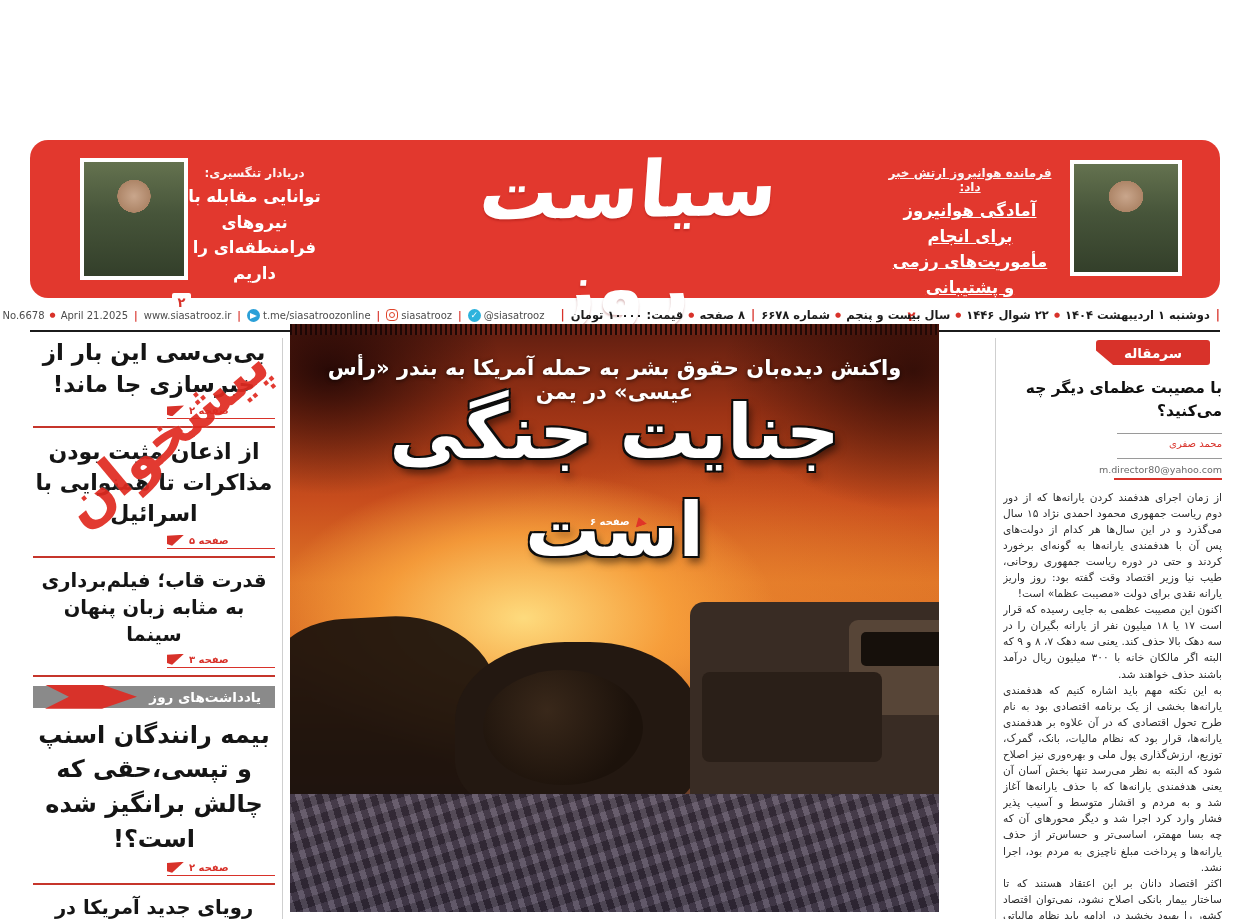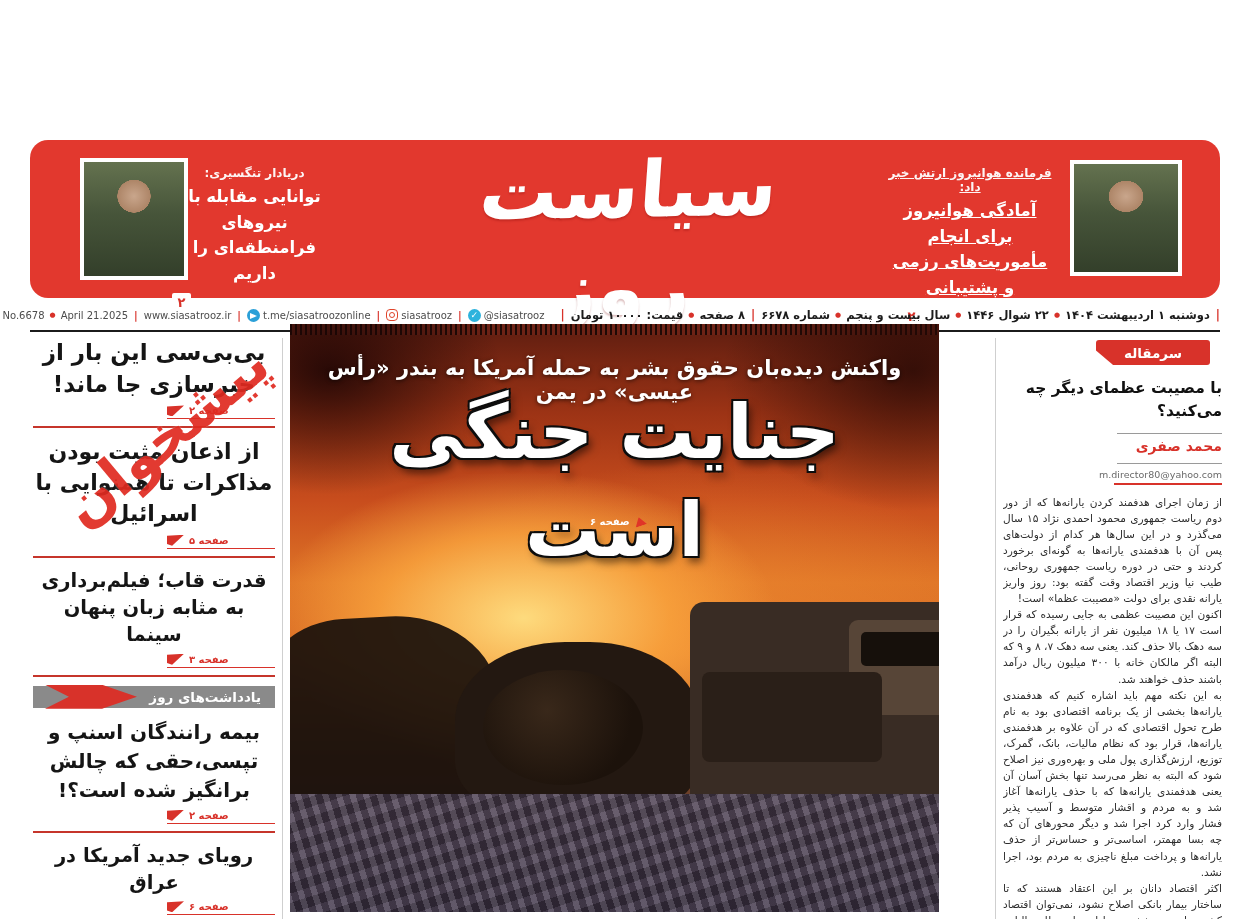--- a/index.html
+++ b/index.html
@@ -67,21 +67,21 @@
   .v-divider.d2 { left:995px; }
   
   .left-col {
     position:absolute; left:33px; top:320px; width:242px; height:588px;
     direction:rtl; z-index:10; overflow:hidden;
   }
   .lc-title { font-weight:bold; color:#151515; text-align:center; line-height:1.4; }
   .lc-title.sz1 { font-size:23px; }
   .lc-title.sz2 { font-size:22px; }
   .lc-title.sz3 { font-size:19.5px; }
-  .lc-title.sz4 { font-size:20px; line-height:1.45; }
+  .lc-title.sz4 { font-size:24px; line-height:1.45; }
   .lc-marker {
     direction:ltr; width:108px; display:flex; align-items:flex-end; gap:5px;
     border-bottom:1.5px solid #d8322a; color:#d8322a; font-size:10px; font-weight:bold;
     padding-bottom:2px; margin-top:5px;
   }
   .flag-icon { width:17px; height:11px; background:#d8322a; clip-path:polygon(0 10%, 100% 0, 30% 100%, 0 85%); }
   .lc-sep { height:2px; background:#c6352b; margin:7px 0 9px; }
   .notes-bar { position:relative; height:22px; background:#8a8a8a; margin:4px 0 10px; }
   .notes-arrow-icon {
     position:absolute; left:12px; top:-1px; width:92px; height:24px; background:#d8322a;
@@ -142,21 +142,21 @@
     direction:rtl; z-index:10; overflow:hidden;
   }
   .section-tag {
     width:114px; height:25px; margin-right:12px; background:#d8322a; color:#fff;
     font-size:13.5px; font-weight:bold; display:flex; align-items:center; justify-content:center;
     clip-path:polygon(0 0, 100% 0, 100% 100%, 15% 100%, 0 42%);
     border-radius:3px;
   }
   .ed-title { margin-top:12px; font-size:15.5px; font-weight:bold; color:#111; text-align:right; line-height:1.5; }
   .ed-line { width:105px; border-top:1px solid #9a9a9a; margin:9px 0 4px; }
-  .ed-author { color:#d8322a; font-size:14px; font-weight:bold;text-align:right; }
+  .ed-author { color:#d8322a; font-size:10px; font-weight:normal;text-align:right; }
   .ed-email { direction:ltr; text-align:right; color:#6a6a6a; font-size:9.5px; margin-top:5px; }
   .ed-redline { width:108px; height:2px; background:#d8322a; margin-top:3px; }
   .ed-body { margin-top:9px; font-size:10.6px; line-height:1.52; color:#2d2d2d; text-align:justify; }
   .ed-body p { margin:0; }
   
   .wm-fa {
     position:absolute; left:38px; top:386px; width:255px; text-align:center; z-index:30;
     color:#e02a20; font-size:57px; font-weight:bold; transform:rotate(-40deg); opacity:.92;
     direction:rtl; pointer-events:none; text-shadow:0 0 2px rgba(255,255,255,.55);
   }

